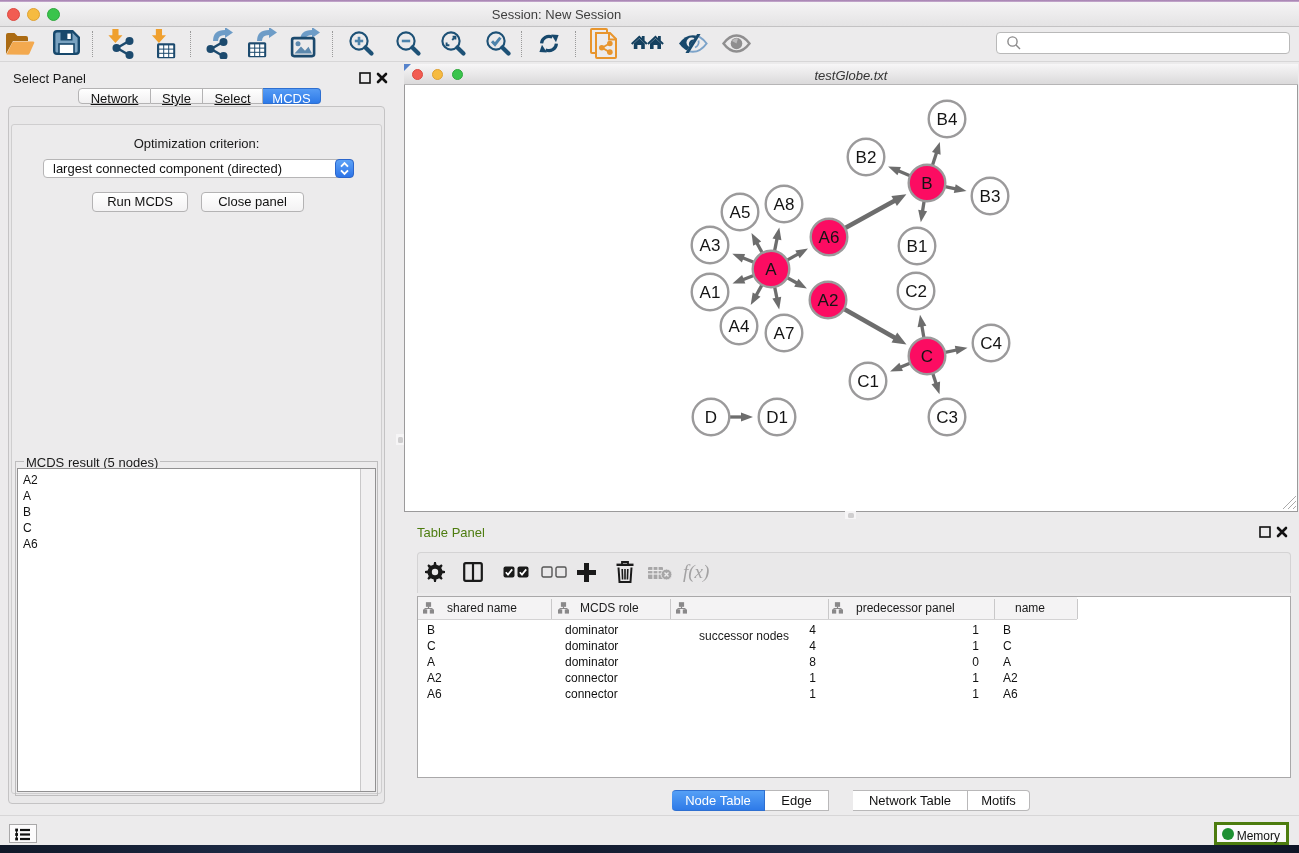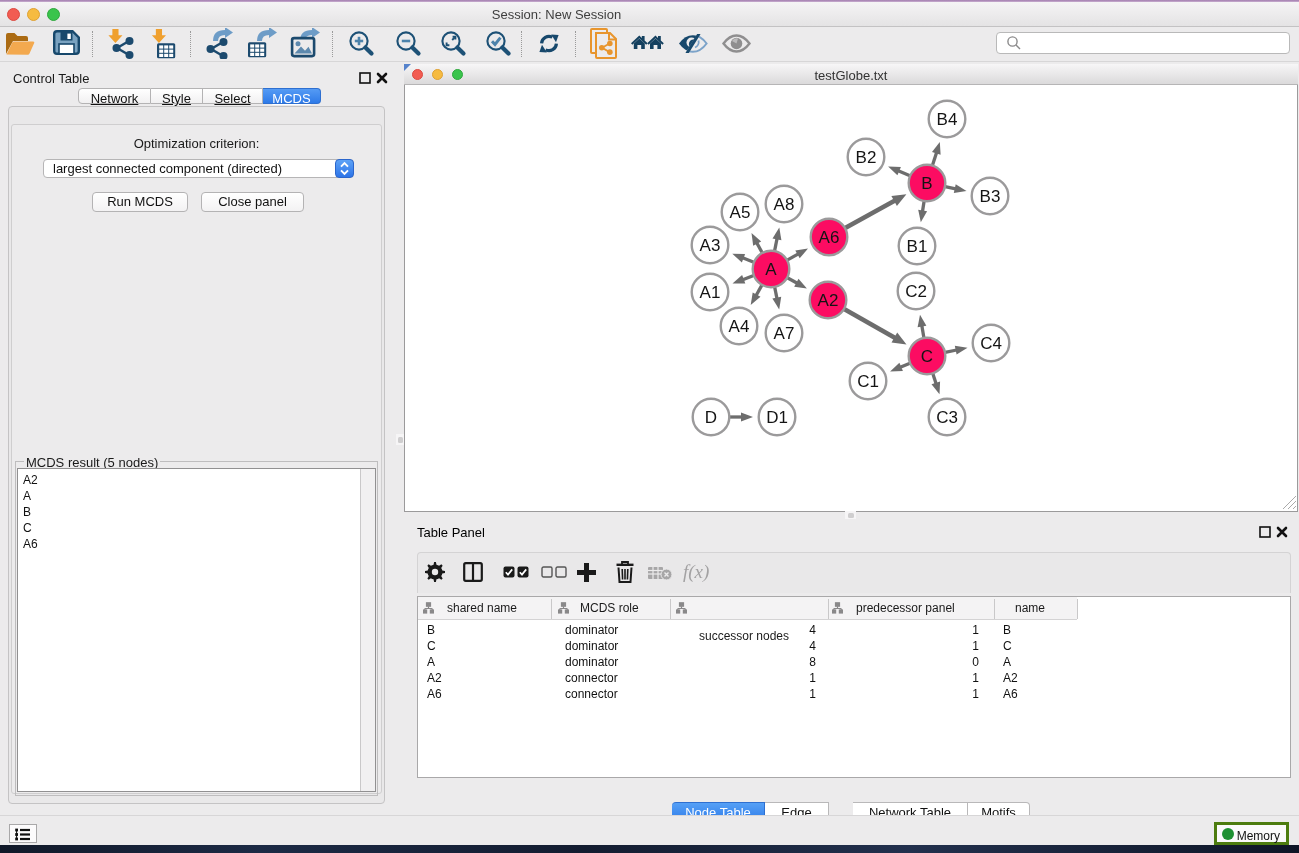--- a/index.html
+++ b/index.html
@@ -23,30 +23,30 @@
 #dropdown{left:43px;top:159px;width:311px;height:19px;background:#fff;border:1px solid #b6b5b6;border-radius:4px;font-size:13px;color:#111;line-height:17px;padding-left:9px;}
 #dropbtn{left:335px;top:159px;width:19px;height:19px;border-radius:4px;background:linear-gradient(#5da2f6,#2d74e8);border:1px solid #2b66cc;}
 .btn{top:192px;height:20px;background:linear-gradient(#ffffff,#f3f2f3);border:1px solid #b4b3b4;border-radius:4px;font-size:13px;text-align:center;line-height:18px;color:#111;}
 #fieldset{left:15px;top:461px;width:363px;height:335px;border:1px solid #bebdbe;}
 #fslegend{left:24px;top:455px;background:#ecebec;font-size:13px;color:#1a1a1a;padding:0 2px;}
 #listbox{left:17px;top:468px;width:359px;height:324px;background:#fff;border:1px solid #919091;font-size:12px;color:#111;padding:3px 0 0 5px;line-height:16px;}
 #listsb{left:360px;top:469px;width:15px;height:322px;background:#f1f0f1;border-left:1px solid #c9c8c9;}
 
 #netwin{left:404px;top:64px;width:894px;height:448px;background:#fff;border:1px solid #9b9a9b;}
 #nettitle{left:404px;top:64px;width:894px;height:21px;background:linear-gradient(#f7f6f7,#dbdadb);border-bottom:1px solid #b6b5b6;}
-#netname{left:404px;top:68px;width:894px;text-align:center;font-size:13px;color:#333;}
-
-#tphead{left:417px;top:525px;font-size:13px;color:#000000;}
+#netname{left:404px;top:68px;width:894px;text-align:center;font-size:13px;color:#333;font-style:italic;}
+
+#tphead{left:417px;top:525px;font-size:13px;color:#4d7c0f;}
 #tptoolbar{left:417px;top:552px;width:874px;height:41px;background:#e9e8e9;border:1px solid #d4d3d4;border-radius:4px 4px 0 0;border-bottom:none;}
 #ttable{left:417px;top:596px;width:874px;height:182px;background:#fff;border:1px solid #a9a8a9;}
 #thead{left:418px;top:597px;width:659px;height:23px;background:#f4f3f4;border-bottom:1px solid #d4d3d4;}
 .thcell{top:601px;font-size:12px;color:#1a1a1a;}
 .thsep{top:599px;width:1px;height:20px;background:#c9c8c9;}
 .trow{font-size:12px;color:#111;}
-.btab{top:790px;height:21px;font-size:13px;text-align:center;line-height:20px;background:#fff;border:1px solid #b9b8b9;border-left:none;color:#111;margin-top:12px;}
+.btab{top:790px;height:21px;font-size:13px;text-align:center;line-height:20px;background:#fff;border:1px solid #b9b8b9;border-left:none;color:#111;}
 .btabsel{background:linear-gradient(#55a0f6,#2e7ae8);color:#fff;border-color:#2e6fd0;}
 
 #statsep{left:0;top:815px;width:1299px;height:1px;background:#d7d6d7;}
 #statbar{left:0;top:816px;width:1299px;height:31px;background:#ecebec;}
 #listbtn{left:9px;top:824px;width:28px;height:19px;background:#fcfbfc;border:1px solid #a9a8a9;}
 #membtn{left:1214px;top:822px;width:75px;height:23px;background:#fbfafb;border:3px solid #4d7c0f;font-size:12px;color:#111;text-align:right;line-height:22px;padding-right:6px;}
 #wallpaper{left:0;top:845px;width:1299px;height:8px;background:linear-gradient(90deg,#101828,#1c2a45 20%,#131c30 45%,#22304d 70%,#0e1526 100%);}
 </style></head>
 <body>
 <div class="abs" id="topline"></div>
@@ -228,21 +228,21 @@
 <div class="abs sep" style="left:332px;"></div>
 <div class="abs sep" style="left:521px;"></div>
 <div class="abs sep" style="left:575px;"></div>
 <div class="abs" id="searchbox"></div>
 <div class="abs" style="left:0;top:61px;width:1299px;height:1px;background:#d7d6d7;"></div>
 <svg class="abs" style="left:1006px;top:35px" width="16" height="16" viewBox="0 0 16 16">
     <circle cx="6.5" cy="6.5" r="4.6" fill="none" stroke="#8a898a" stroke-width="1.4"></circle>
     <line x1="10" y1="10" x2="14" y2="14" stroke="#8a898a" stroke-width="1.4"></line>
   </svg>
 
-<div class="abs" id="cphead">Control Table</div>
+<div class="abs" id="cphead">Select Panel</div>
 <svg class="abs" style="left:359px;top:72px" width="12" height="12" viewBox="0 0 12 12">
     <rect x="1" y="1" width="10" height="10" fill="none" stroke="#111" stroke-width="1.6"></rect>
   </svg>
 <svg class="abs" style="left:376px;top:72px" width="12" height="12" viewBox="0 0 12 12">
     <path d="M2 2 L10 10 M10 2 L2 10" stroke="#111" stroke-width="2.6" stroke-linecap="round"></path>
   </svg>
 <div class="abs" id="cpbox"></div>
 <div class="abs" id="cpbox2"></div>
 <div class="abs tabseg" style="left:78px;width:73px;border-radius:4px 0 0 4px;border-left:1px solid #b4b3b4;">Network</div>
 <div class="abs tabseg" style="left:151px;width:52px;">Style</div>

